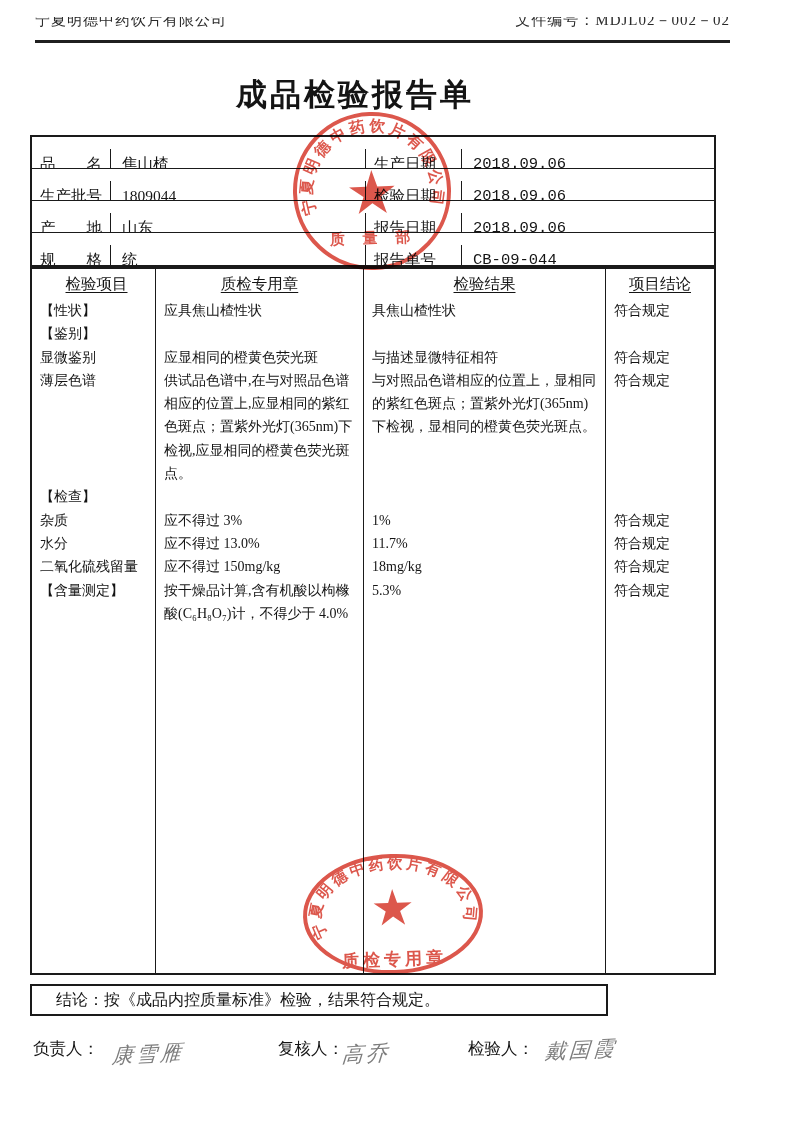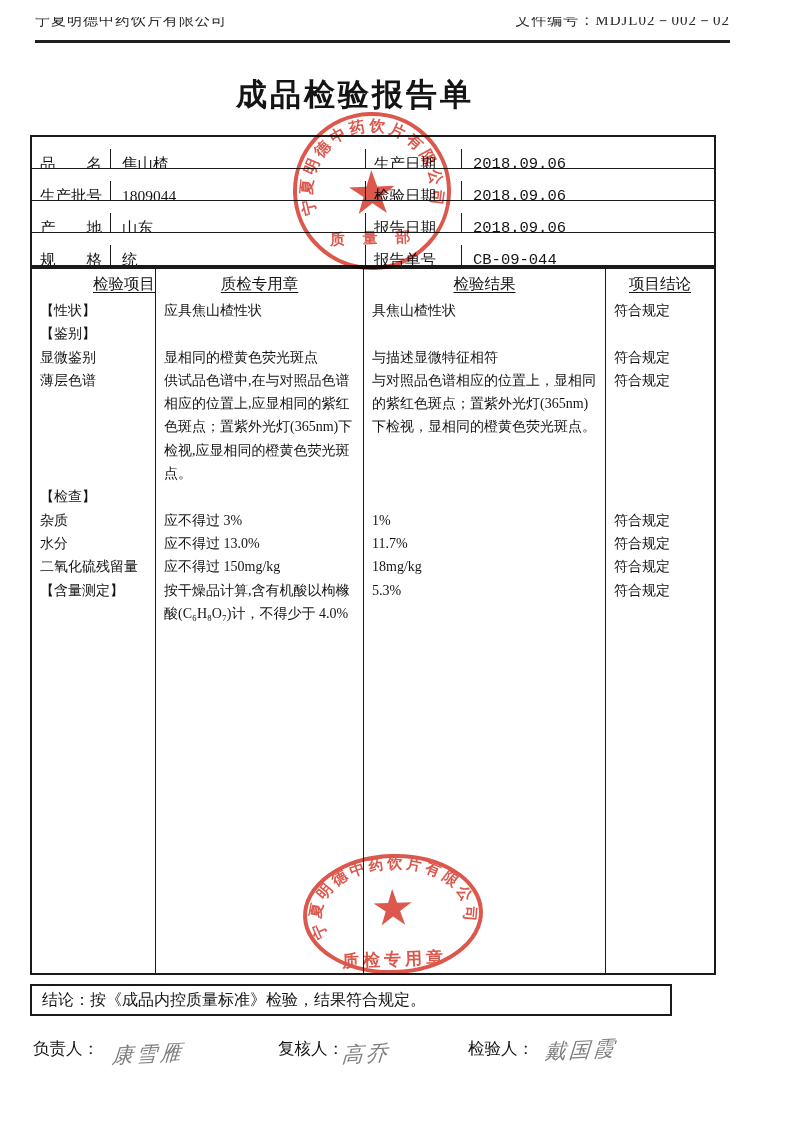--- a/index.html
+++ b/index.html
@@ -58,30 +58,30 @@
   .mcol { height: 100%; border-right: 1.5px solid #1a1a1a; overflow: hidden; }
   .mcol:last-child { border-right: none; }
   .mcol.c0 { width: 124px; }
   .mcol.c1 { width: 208px; }
   .mcol.c2 { width: 242px; }
   .mcol.c3 { flex: 1; }
   .mhead {
     height: 30px; line-height: 30px; text-align: center;
     font-size: 15.5px; text-decoration: underline; text-underline-offset: 3px;
   }
-  .mhead.left { text-align: right; padding-left: 6px; }
+  .mhead.left { text-align: center; padding-left: 6px; }
   .mline {
     height: 23.3px; line-height: 23.3px; padding: 0 8px;
     font-size: 14px; white-space: nowrap;
   }
 
   
   .conclusion-box {
-    position: absolute; top: 984px; left: 30px; width: 642px; height: 32px;
-    border: 2px solid #1a1a1a; line-height: 28px; padding-left: 10px;
+    position: absolute; top: 984px; left: 30px; width: 578px; height: 32px;
+    border: 2px solid #1a1a1a; line-height: 28px; padding-left: 24px;
     font-size: 16px;
   }
 
   
   .sig-row { position: absolute; top: 1038px; left: 0; width: 716px; height: 45px; }
   .sig-label { position: absolute; font-size: 16.5px; }
   .sig-name {
     position: absolute; font-size: 21px; color: #7d7d7d; font-style: italic;
     letter-spacing: 3px; transform: rotate(-3deg) skewX(-7deg);
     font-family: "DejaVu Serif", cursive, serif;
@@ -155,21 +155,21 @@
         <div class="mline">杂质</div>
         <div class="mline">水分</div>
         <div class="mline">二氧化硫残留量</div>
         <div class="mline">【含量测定】</div>
         <div class="mline">&nbsp;</div>
       </div>
     <div class="mcol c1">
         <div class="mhead">质检专用章</div>
         <div class="mline">应具焦山楂性状</div>
         <div class="mline">&nbsp;</div>
-        <div class="mline">显相同的橙黄色荧光斑点</div>
+        <div class="mline">应显相同的橙黄色荧光斑</div>
         <div class="mline">供试品色谱中,在与对照品色谱</div>
         <div class="mline">相应的位置上,应显相同的紫红</div>
         <div class="mline">色斑点；置紫外光灯(365nm)下</div>
         <div class="mline">检视,应显相同的橙黄色荧光斑</div>
         <div class="mline">点。</div>
         <div class="mline">&nbsp;</div>
         <div class="mline">应不得过 3%</div>
         <div class="mline">应不得过 13.0%</div>
         <div class="mline">应不得过 150mg/kg</div>
         <div class="mline">按干燥品计算,含有机酸以枸橼</div>

